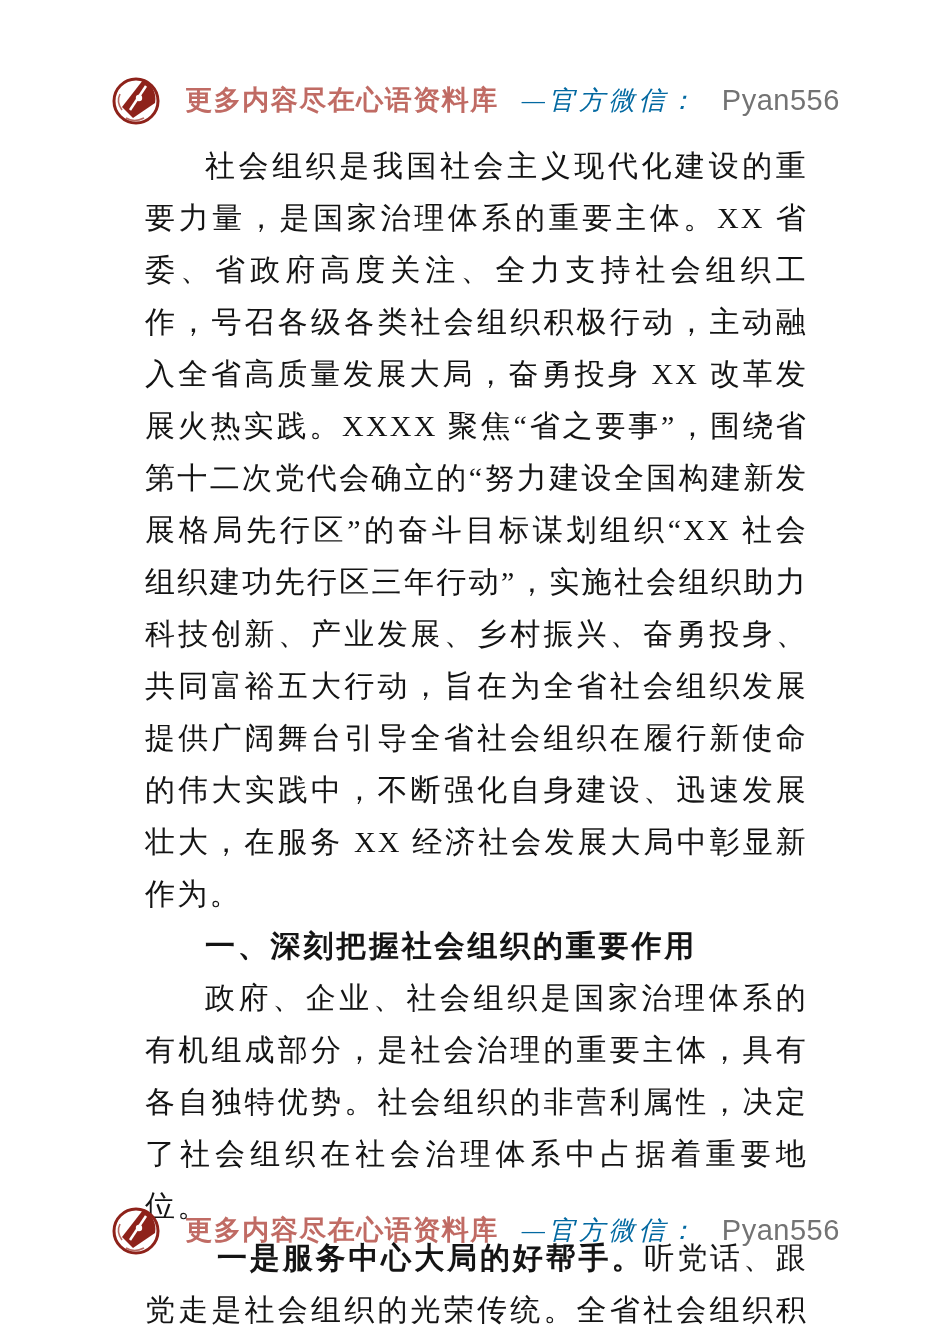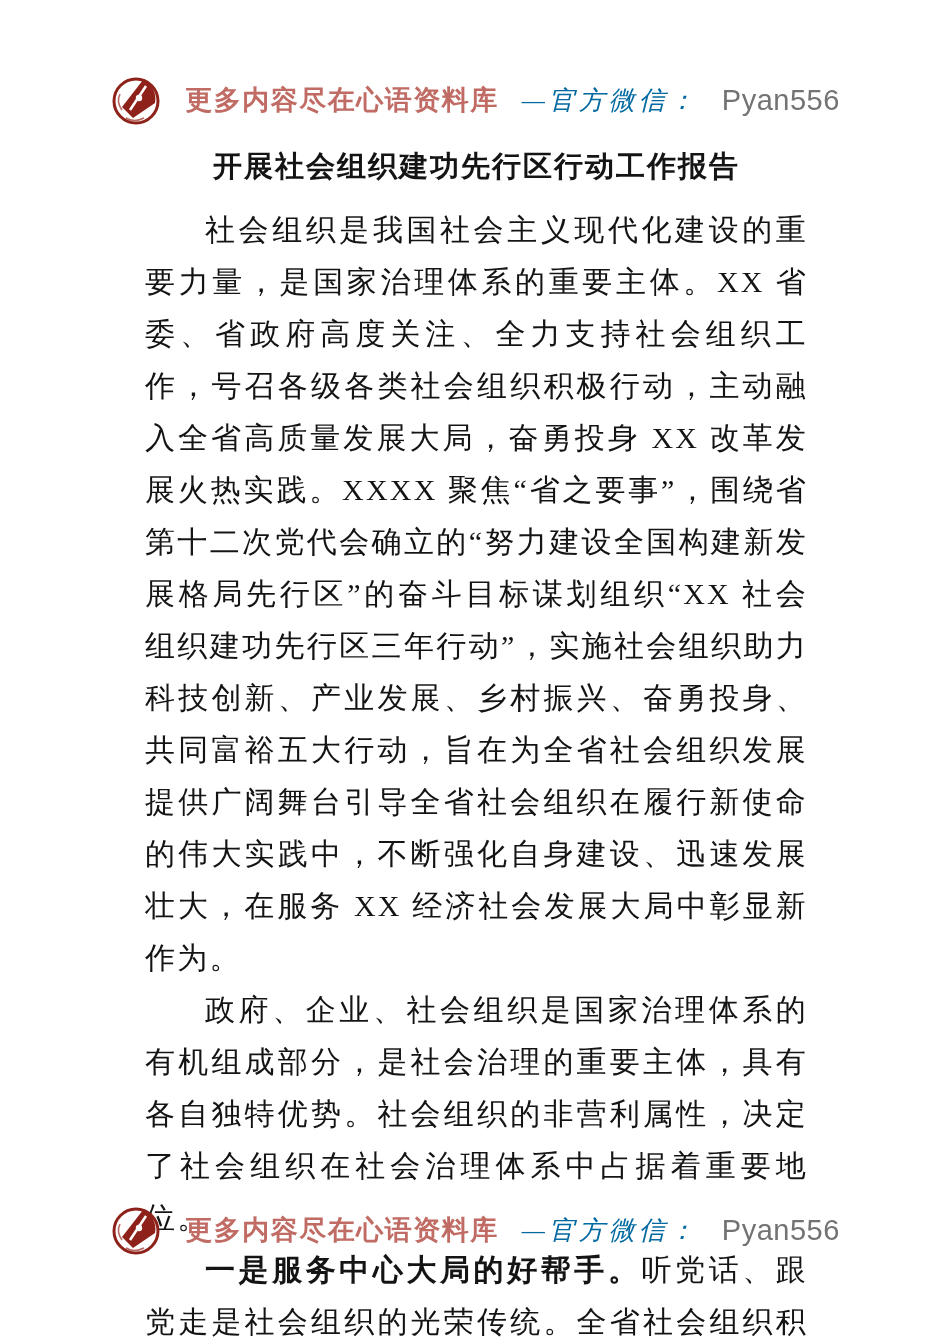--- a/index.html
+++ b/index.html
@@ -41,21 +41,21 @@
     font-size:29px;font-weight:bold;text-align:center;letter-spacing:2px;
     line-height:52px;
   }
   .para{
     margin:0;
     font-size:30px;line-height:52px;letter-spacing:2.2px;
     text-align:justify;text-justify:inter-character;
     text-indent:2em;
   }
   .para.heading{font-weight:bold;letter-spacing:2.8px;}
-  .para b{font-weight:bold;}
+  .para b{font-weight:bold;margin-left:12px;}
 </style>
 </head>
 <body>
 
 <div class="page">
 
   <div class="band band-header">
     <svg class="logo" viewBox="0 0 52 56" aria-hidden="true">
       <circle cx="26" cy="29" r="22" fill="#ffffff" stroke="#8e221a" stroke-width="3"></circle>
       <path d="M33 8 C42 12 47 21 45 31 L23 46 L12 35 Z" fill="#8e221a"></path>
@@ -63,23 +63,23 @@
       <circle cx="29" cy="26" r="3.2" fill="#ffffff"></circle>
       <path d="M10 22 q-4 8 2 16" stroke="#b86a62" stroke-width="1.6" fill="none"></path>
       <path d="M16 46 q8 5 18 0" stroke="#b86a62" stroke-width="1.6" fill="none"></path>
     </svg>
     <span class="brand-text">更多内容尽在心语资料库</span>
       <span class="wx-label">—官方微信：</span>
       <span class="wx-account">Pyan556</span>
   </div>
 
   <div class="doc">
-    <h1 class="doc-title">开展社会组织建功先行区行动工作报告</h1>
     <div>
         <p class="para">社会组织是我国社会主义现代化建设的重要力量，是国家治理体系的重要主体。XX 省委、省政府高度关注、全力支持社会组织工作，号召各级各类社会组织积极行动，主动融入全省高质量发展大局，奋勇投身 XX 改革发展火热实践。XXXX 聚焦“省之要事”，围绕省第十二次党代会确立的“努力建设全国构建新发展格局先行区”的奋斗目标谋划组织“XX 社会组织建功先行区三年行动”，实施社会组织助力科技创新、产业发展、乡村振兴、奋勇投身、共同富裕五大行动，旨在为全省社会组织发展提供广阔舞台引导全省社会组织在履行新使命的伟大实践中，不断强化自身建设、迅速发展壮大，在服务 XX 经济社会发展大局中彰显新作为。</p>
+        <p class="para heading">一、深刻把握社会组织的重要作用</p>
         <p class="para">政府、企业、社会组织是国家治理体系的有机组成部分，是社会治理的重要主体，具有各自独特优势。社会组织的非营利属性，决定了社会组织在社会治理体系中占据着重要地位。</p>
         <p class="para"><b>一是服务中心大局的好帮手。</b>听党话、跟党走是社会组织的光荣传统。全省社会组织积极响应党委、政府号召主动服务全省经济社会发展大局，踊跃投身脱贫攻坚、乡</p>
       </div>
   </div>
 
   <div class="band band-footer">
     <svg class="logo" viewBox="0 0 52 56" aria-hidden="true">
       <circle cx="26" cy="29" r="22" fill="#ffffff" stroke="#8e221a" stroke-width="3"></circle>
       <path d="M33 8 C42 12 47 21 45 31 L23 46 L12 35 Z" fill="#8e221a"></path>
       <path d="M36 14 L20 38" stroke="#ffffff" stroke-width="2.5" fill="none"></path>

